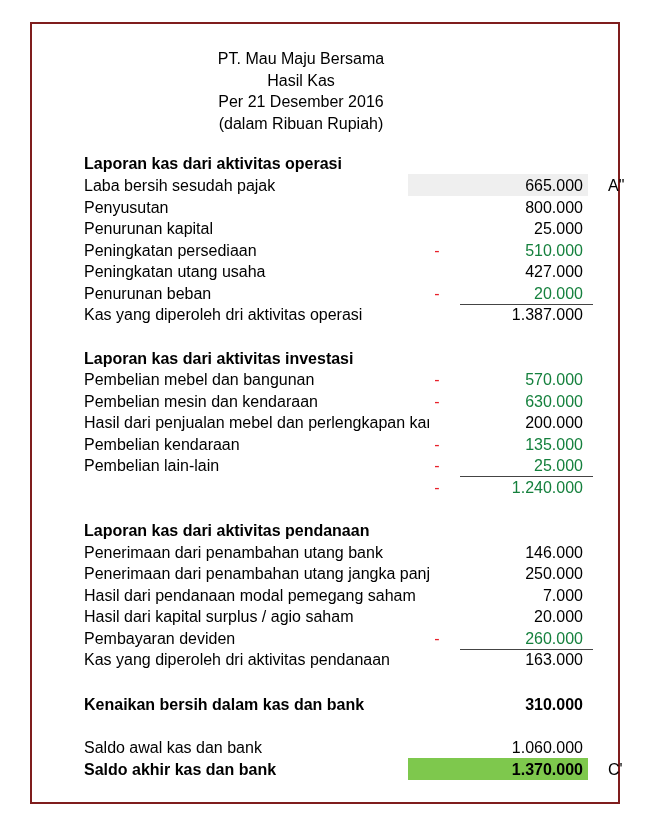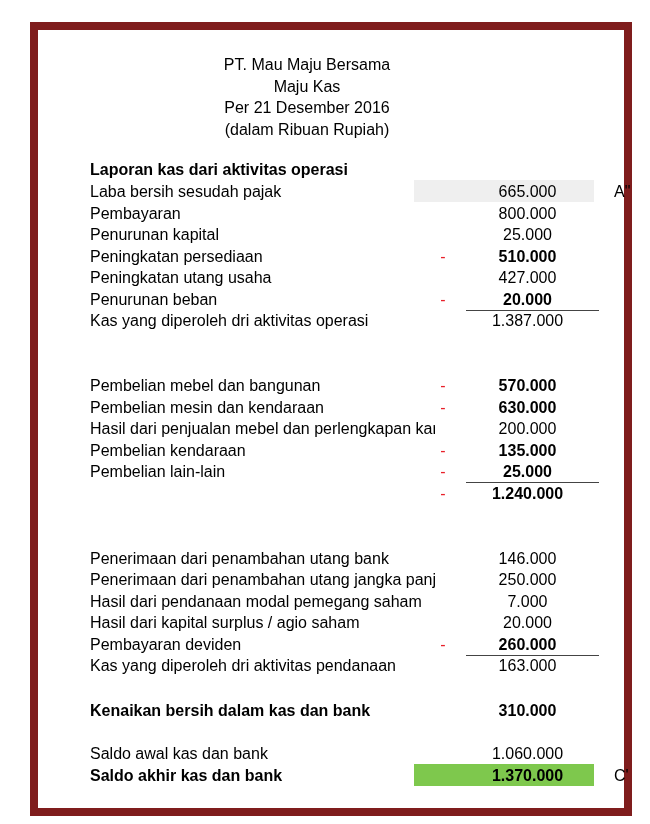--- a/index.html
+++ b/index.html
@@ -1,54 +1,54 @@
 <!DOCTYPE html>
 <html><head>
 <meta charset="utf-8">
 <style>
   html, body { margin: 0; padding: 0; background: #ffffff; }
   body { width: 650px; height: 824px; position: relative; overflow: hidden;
          font-family: "Liberation Sans", sans-serif; color: #000; }
   .frame { position: absolute; left: 30px; top: 22px; width: 586px; height: 778px;
-           border: 8px solid #7f1d1d; box-sizing: content-box; }
+           border: 2px solid #7f1d1d; box-sizing: content-box; }
   .title-block { position: absolute; left: 0; width: 100%; top: 24px; text-align: center; }
   .title-line { font-size: 16px; line-height: 21.5px; position: relative; left: -24px; }
   .row { position: absolute; left: 52px; height: 21.5px; width: 560px; font-size: 16px; line-height: 21.5px; }
   .row .label { position: absolute; left: 0; width: 345px; white-space: nowrap; overflow: hidden; }
   .row .minus { position: absolute; left: 346px; width: 14px; text-align: center; color: #e8202a; }
-  .row .amount { position: absolute; left: 376px; width: 123px; text-align: center; }
+  .row .amount { position: absolute; left: 376px; width: 123px; text-align: right; }
   .row .note { position: absolute; left: 524px; width: 30px; }
   .row.bold { font-weight: bold; }
-  .neg .amount { color: #000000; font-weight: bold; }
+  .neg .amount { color: #15803d; }
   .underline .amount-cell { position: absolute; left: 376px; width: 133px; height: 21px; border-bottom: 1.5px solid #444; }
   .hl-grey { position: absolute; left: 376px; width: 180px; height: 22px; background: #efefef; }
   .hl-green { position: absolute; left: 376px; width: 180px; height: 22px; background: #7ec84d; }
 </style>
 </head>
 <body>
 
 <div class="frame">
   <div class="title-block">
     <div class="title-line">PT. Mau Maju Bersama</div>
-    <div class="title-line">Maju Kas</div>
+    <div class="title-line">Hasil Kas</div>
     <div class="title-line">Per 21 Desember 2016</div>
     <div class="title-line">(dalam Ribuan Rupiah)</div>
   </div>
 
   <div class="row bold" style="top:129px">
     <span class="label">Laporan kas dari aktivitas operasi</span>
   </div>
   <div class="hl-grey" style="top:150px"></div>
   <div class="row" style="top:151px">
     <span class="label">Laba bersih sesudah pajak</span>
     <span class="amount">665.000</span>
     <span class="note">A"</span>
   </div>
   <div class="row" style="top:172.5px">
-    <span class="label">Pembayaran</span>
+    <span class="label">Penyusutan</span>
     <span class="amount">800.000</span>
   </div>
   <div class="row" style="top:194px">
     <span class="label">Penurunan kapital</span>
     <span class="amount">25.000</span>
   </div>
   <div class="row neg" style="top:215.5px">
     <span class="label">Peningkatan persediaan</span>
     <span class="minus">-</span>
     <span class="amount">510.000</span>
@@ -61,20 +61,23 @@
     <span class="amount-cell"></span>
     <span class="label">Penurunan beban</span>
     <span class="minus">-</span>
     <span class="amount">20.000</span>
   </div>
   <div class="row" style="top:280px">
     <span class="label">Kas yang diperoleh dri aktivitas operasi</span>
     <span class="amount">1.387.000</span>
   </div>
 
+  <div class="row bold" style="top:323.5px">
+    <span class="label">Laporan kas dari aktivitas investasi</span>
+  </div>
   <div class="row neg" style="top:345px">
     <span class="label">Pembelian mebel dan bangunan</span>
     <span class="minus">-</span>
     <span class="amount">570.000</span>
   </div>
   <div class="row neg" style="top:366.5px">
     <span class="label">Pembelian mesin dan kendaraan</span>
     <span class="minus">-</span>
     <span class="amount">630.000</span>
   </div>
@@ -91,20 +94,23 @@
     <span class="amount-cell"></span>
     <span class="label">Pembelian lain-lain</span>
     <span class="minus">-</span>
     <span class="amount">25.000</span>
   </div>
   <div class="row neg" style="top:452.5px">
     <span class="minus">-</span>
     <span class="amount">1.240.000</span>
   </div>
 
+  <div class="row bold" style="top:496px">
+    <span class="label">Laporan kas dari aktivitas pendanaan</span>
+  </div>
   <div class="row" style="top:517.5px">
     <span class="label">Penerimaan dari penambahan utang bank</span>
     <span class="amount">146.000</span>
   </div>
   <div class="row" style="top:539px">
     <span class="label">Penerimaan dari penambahan utang jangka panjang</span>
     <span class="amount">250.000</span>
   </div>
   <div class="row" style="top:560.5px">
     <span class="label">Hasil dari pendanaan modal pemegang saham</span>

